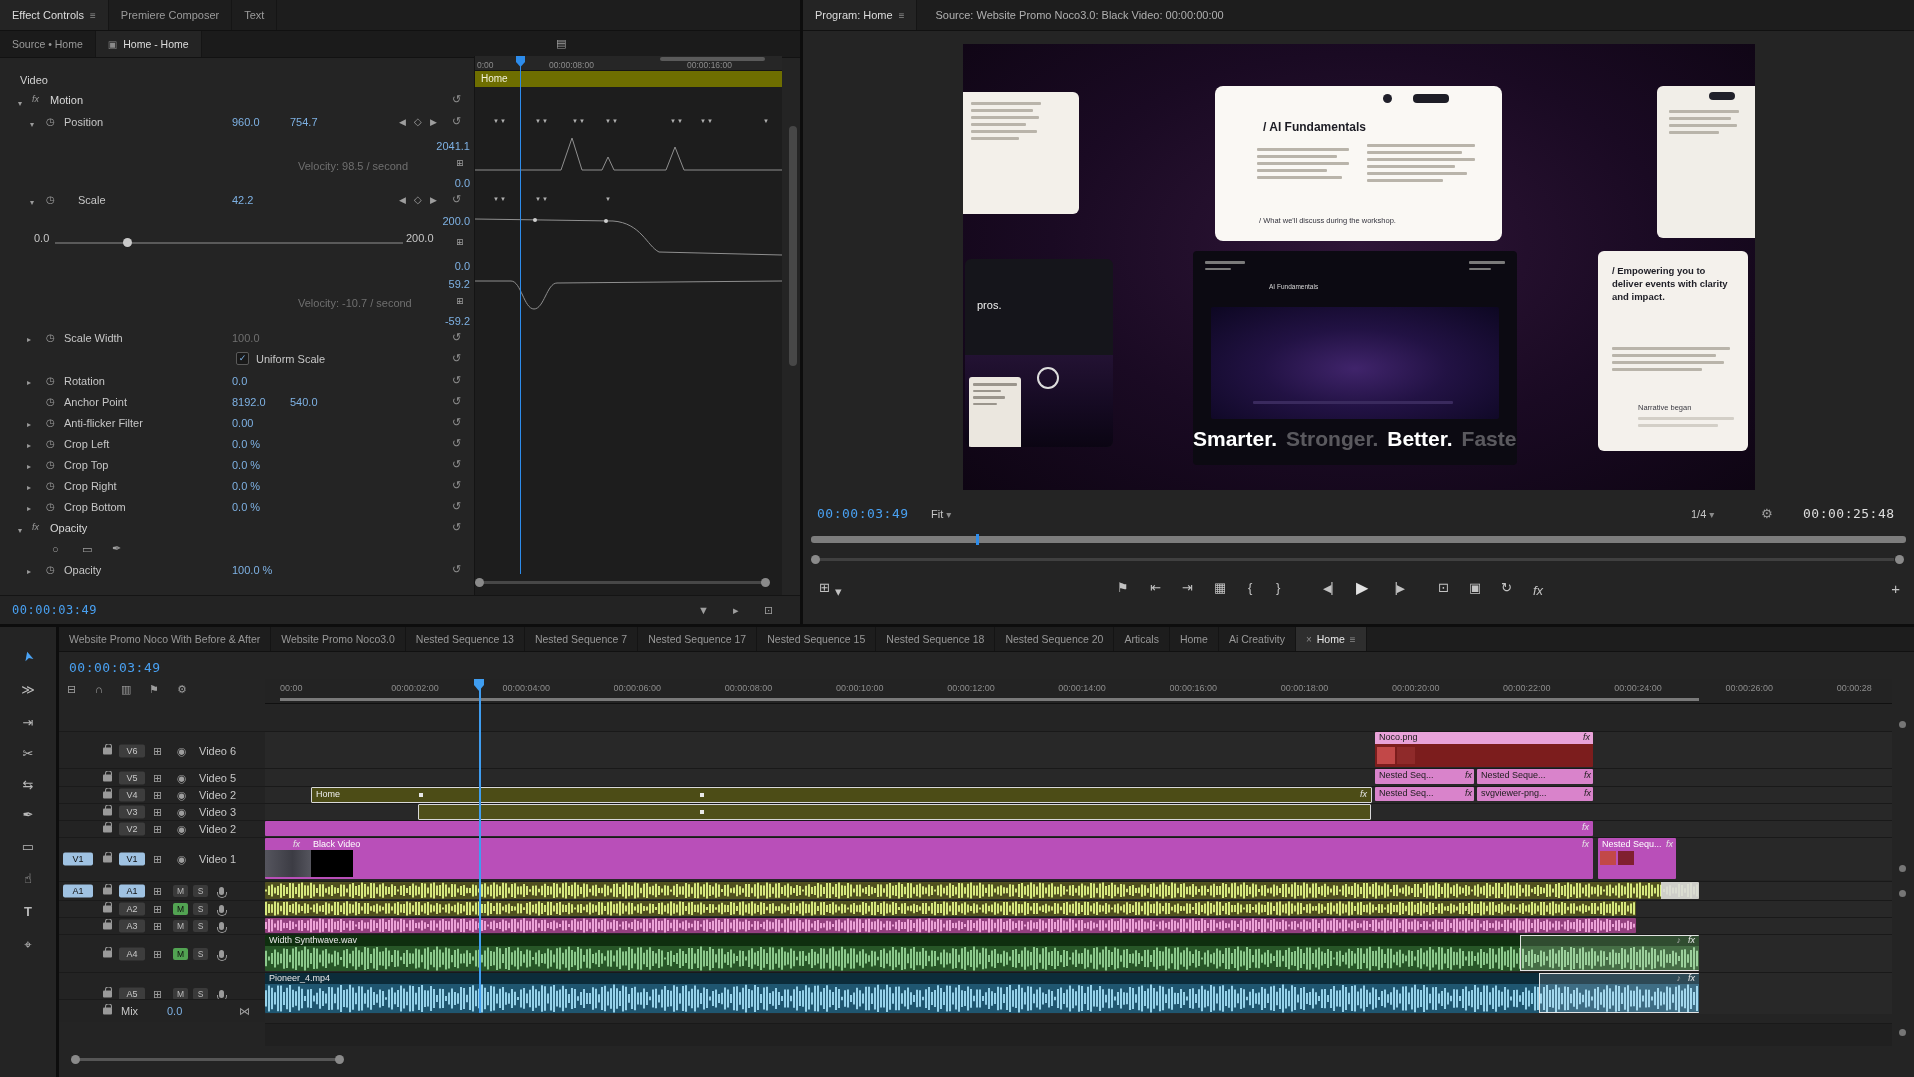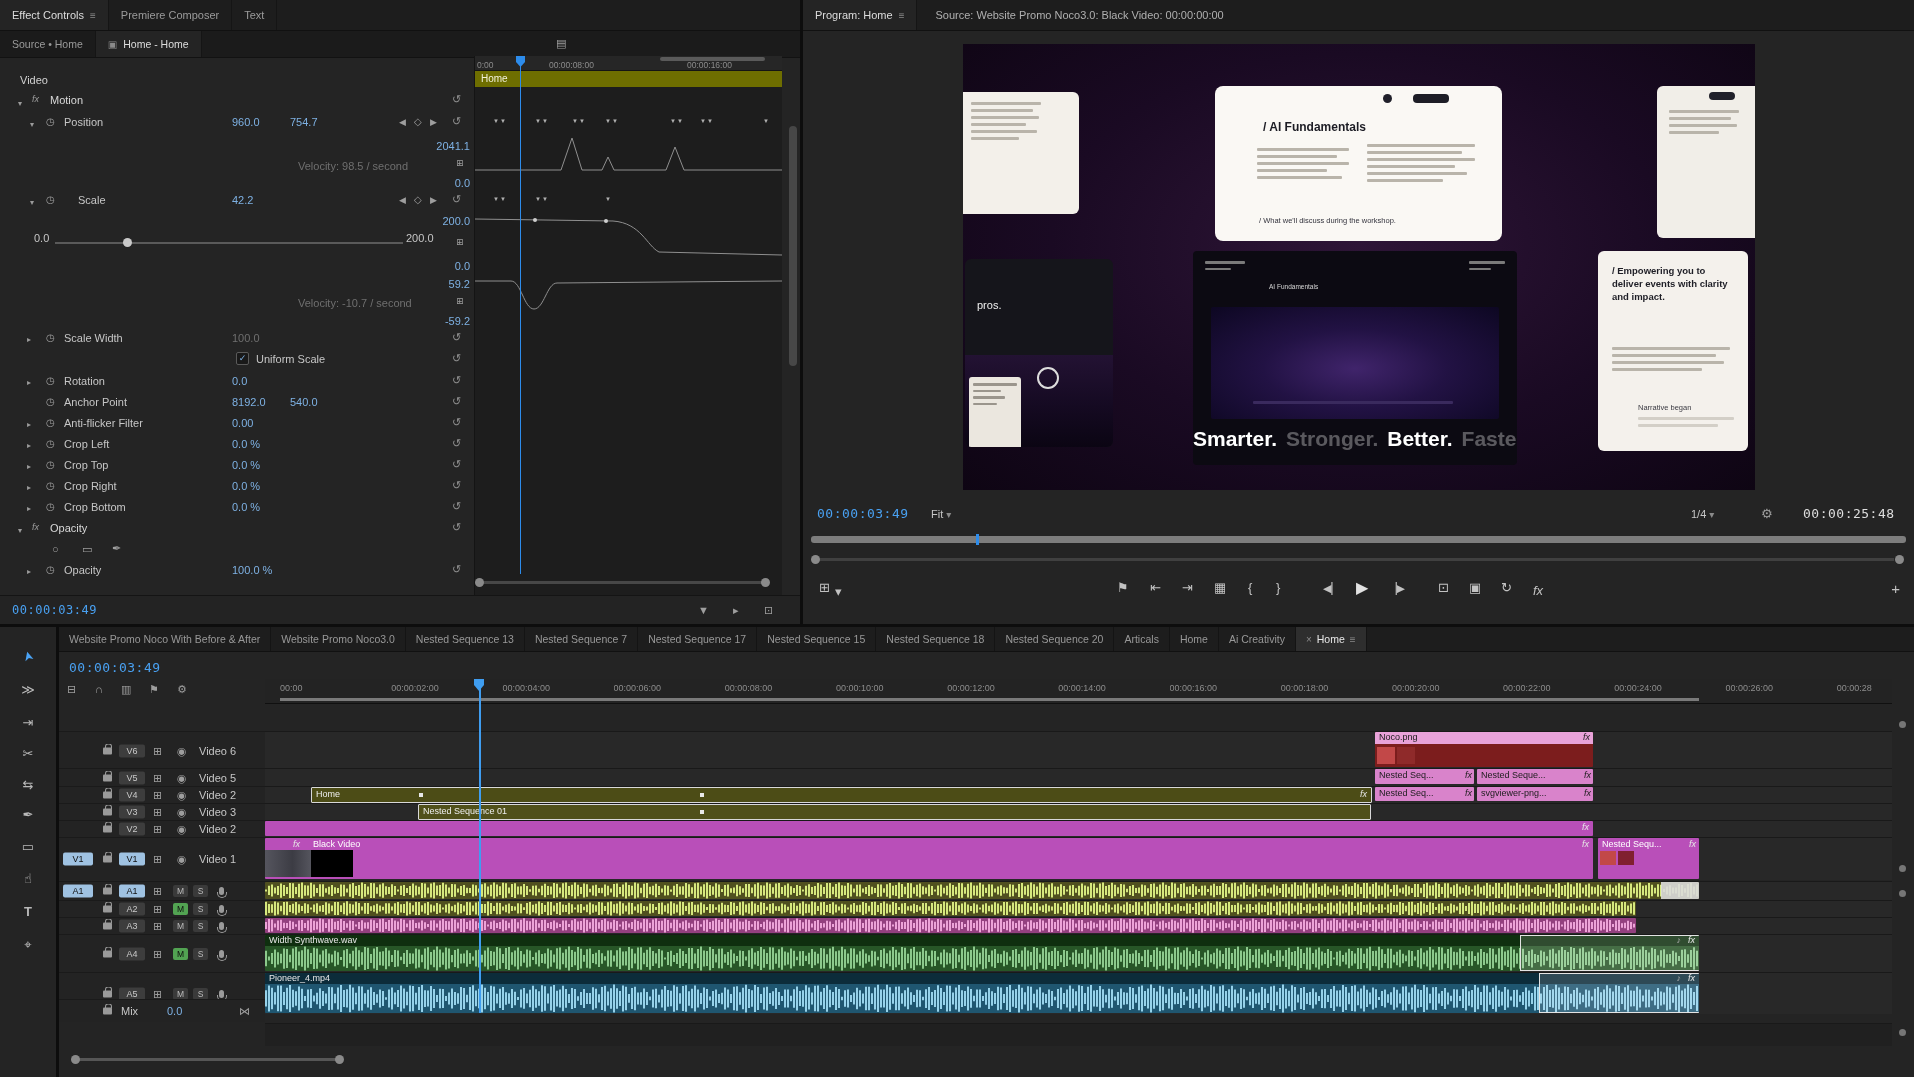--- a/index.html
+++ b/index.html
@@ -567,38 +567,37 @@
           <span class="cname">Nested Seq...</span>
           <span class="fxb" style="position:absolute;right:2px;top:1px;color:#1c1c1c">fx</span>
         </div>
       <div class="clip" style="left:1212px;width:116px;height:14px;background:#d983cb;color:#1c1c1c">
           <span class="cname">svgviewer-png...</span>
           <span class="fxb" style="position:absolute;right:2px;top:1px;color:#1c1c1c">fx</span>
         </div>
     </div>
     <div class="trow" style="top:176px;height:16px">
       <div class="clip" style="left:153px;width:951px;height:14px;background:#50501a;border:1px solid #d8d8d8;color:#eee">
-        <span class="cname">Nested Sequence 01</span>
         <span style="position:absolute;left:281px;top:5px;width:4px;height:4px;background:#e8e8e8"></span>
       </div>
     </div>
     <div class="trow" style="top:193px;height:16px">
       <div class="clip" style="left:0;width:1328px;height:15px;background:#b94fb9;color:#fff">
           <span class="fxb" style="position:absolute;right:4px;top:1px">fx</span>
         </div>
     </div>
     <div class="trow" style="top:210px;height:42px">
       <div class="clip" style="left:0;width:1328px;height:41px;background:#b94fb9;color:#fff">
         <span class="fxb" style="position:absolute;left:28px;top:1px">fx</span>
         <span class="cname" style="padding-left:48px">Black Video</span>
         <div style="position:absolute;left:0;top:12px;bottom:2px;width:46px;background:linear-gradient(90deg,#55555e,#3c3c44 60%,#55555e)"></div>
         <div style="position:absolute;left:46px;top:12px;bottom:2px;width:42px;background:#000"></div>
         <span class="fxb" style="position:absolute;right:4px;top:1px">fx</span>
       </div>
-      <div class="clip" style="left:1333px;width:101px;height:41px;background:#b94fb9;color:#fff">
+      <div class="clip" style="left:1333px;width:78px;height:41px;background:#b94fb9;color:#fff">
         <span class="cname">Nested Sequ...</span>
         <span class="fxb" style="position:absolute;right:3px;top:1px">fx</span>
         <div style="position:absolute;left:2px;top:13px;width:16px;height:14px;background:#c24848"></div>
         <div style="position:absolute;left:20px;top:13px;width:16px;height:14px;background:#802030"></div>
       </div>
     </div>
     <div class="trow" style="top:254px;height:18px">
       <div class="clip" style="left:0;width:1434px;height:17px;background:#50501f">
         <div class="wave" style="top:0;width:1434px;height:17px;color:#d6e87e">
             <svg width="1434" height="17" xmlns="http://www.w3.org/2000/svg">

